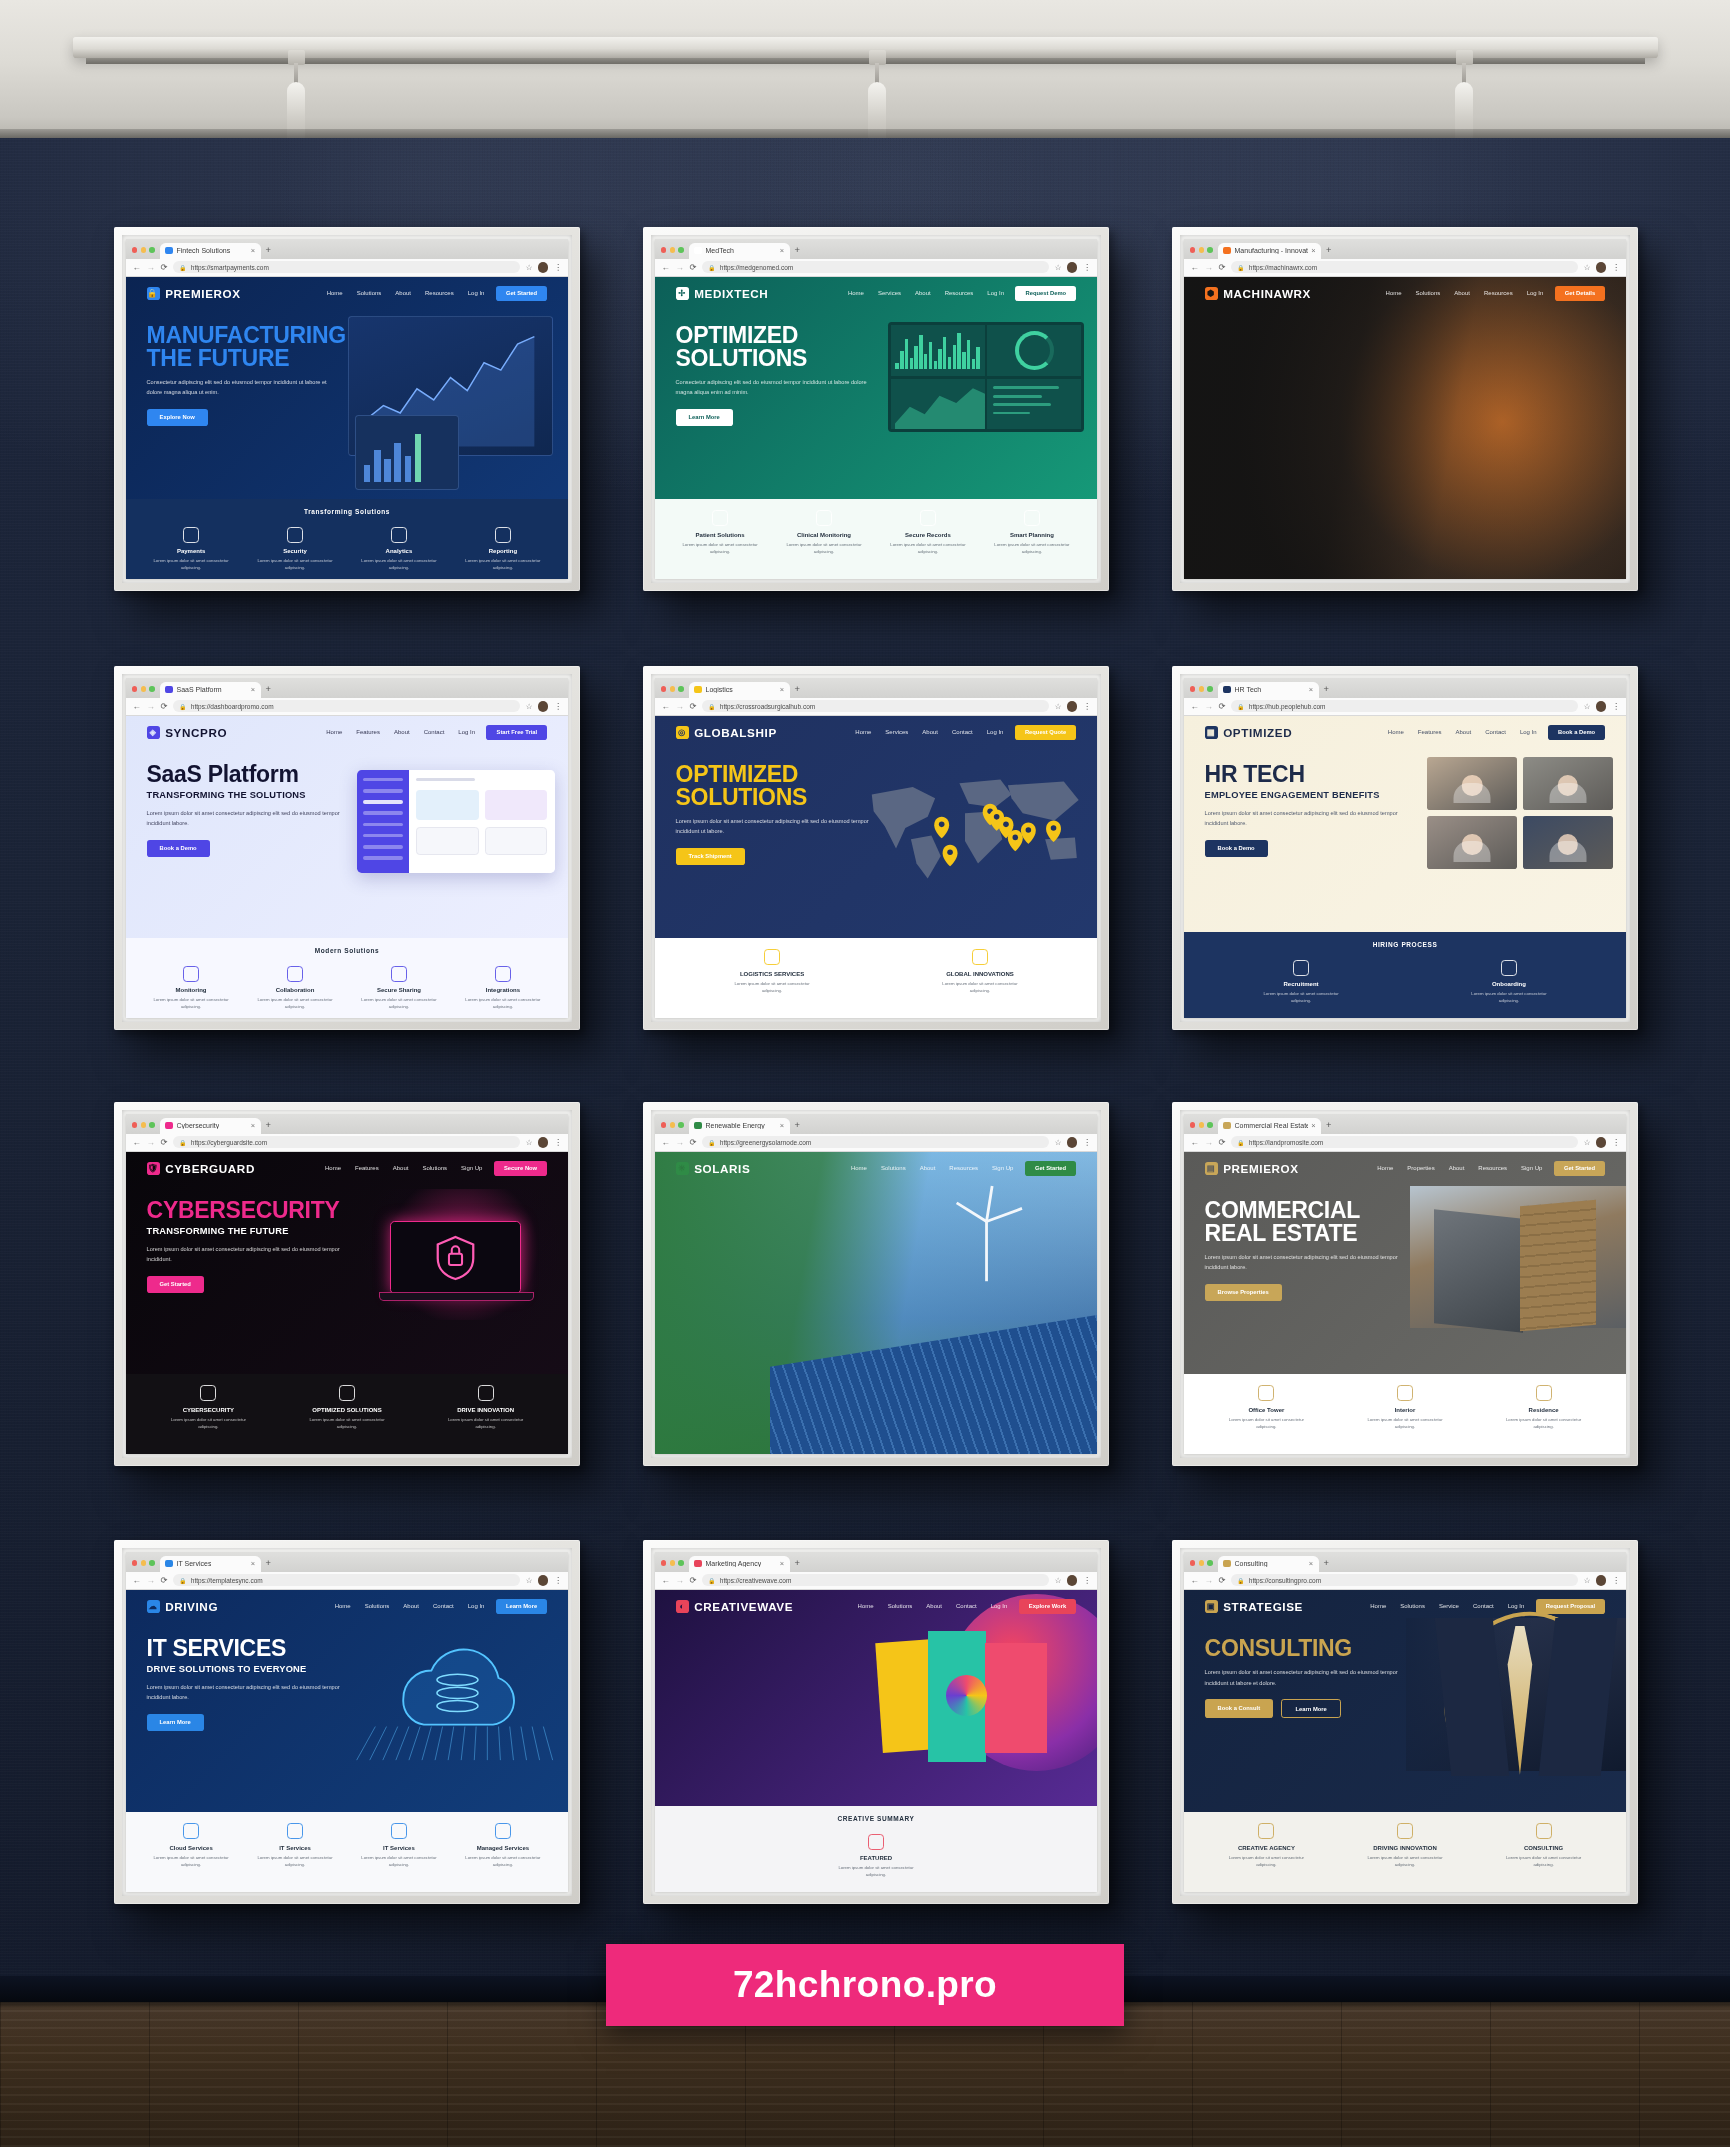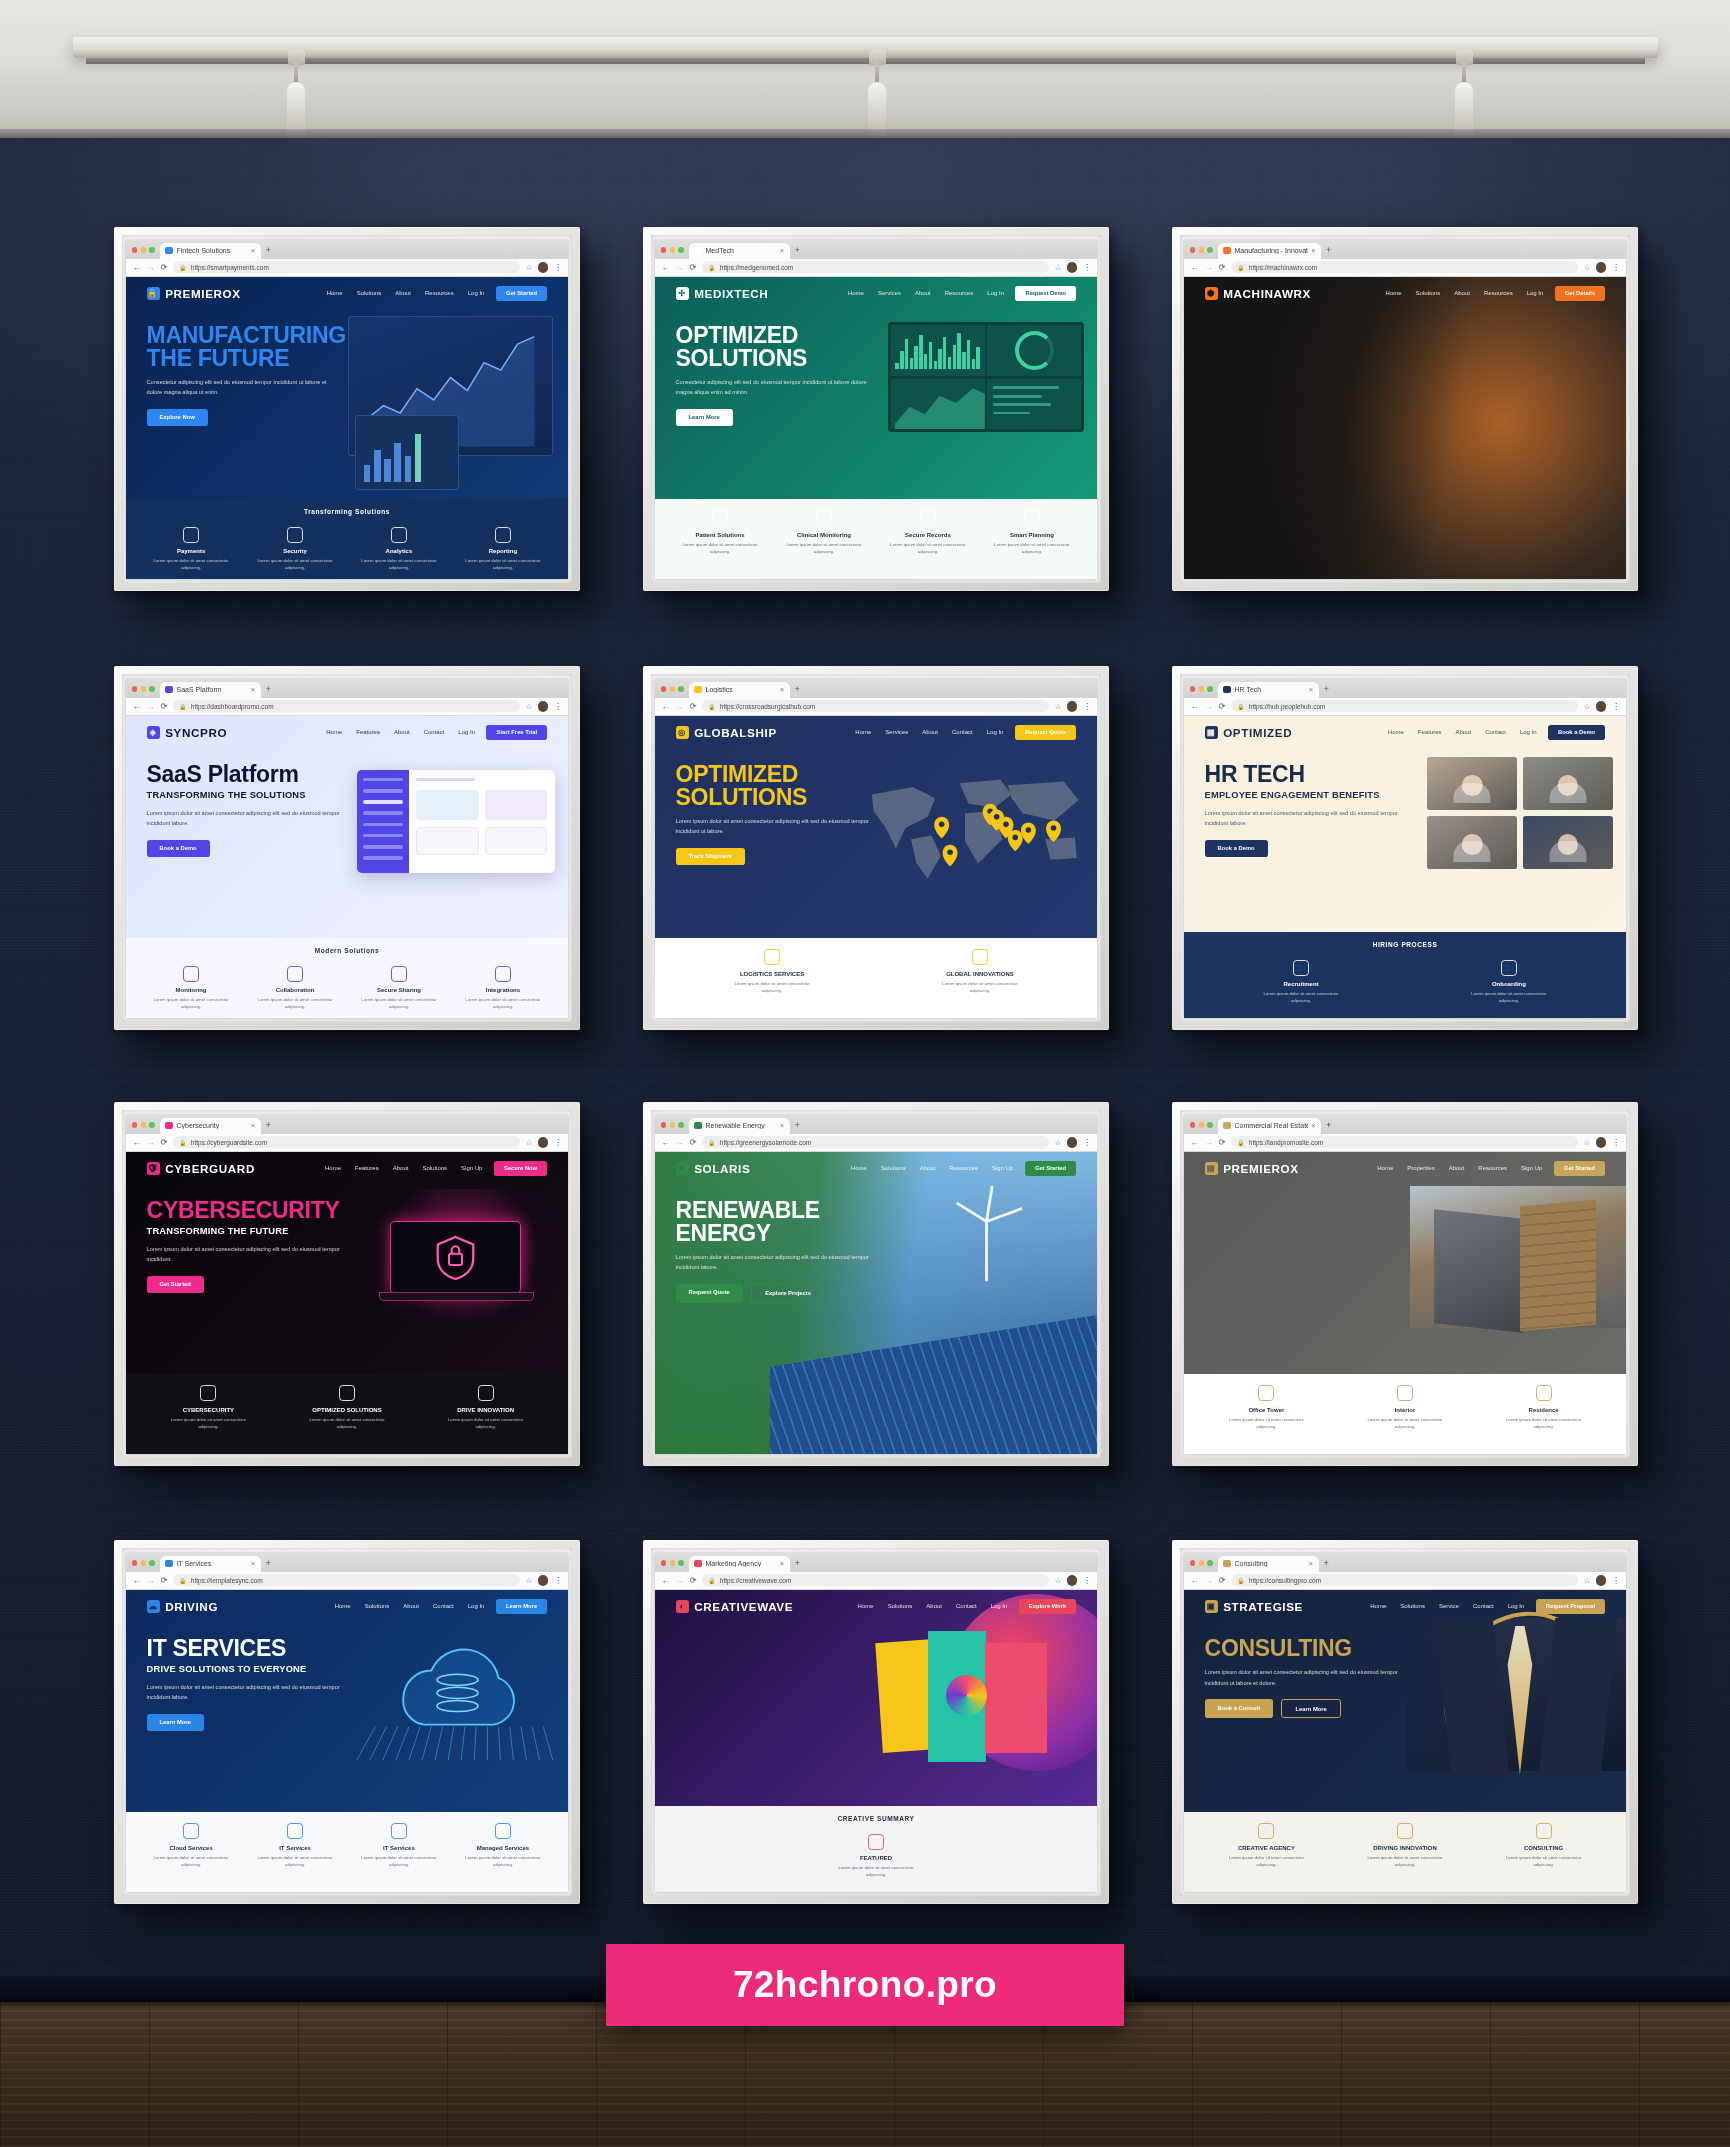--- a/index.html
+++ b/index.html
@@ -923,29 +923,20 @@
               </div>
               <div class="navlinks">
                 <a>Home</a>
                 <a>Solutions</a>
                 <a>About</a>
                 <a>Resources</a>
                 <a>Sign Up</a>
               </div>
               <div class="nav-cta" style="background: rgb(47, 139, 70); color: rgb(255, 255, 255);">Get Started</div>
             </div>
-            <div class="hero">
-              <h1 style="color: rgb(255, 255, 255);">RENEWABLE</h1>
-              <h1 style="color: rgb(255, 255, 255);">ENERGY</h1>
-              <p>Lorem ipsum dolor sit amet consectetur adipiscing elit sed do eiusmod tempor incididunt labore.</p>
-              <div class="btnrow">
-                <div class="btn" style="background: rgb(47, 139, 70); color: rgb(255, 255, 255);">Request Quote</div>
-                <div class="btn" style="border: 0.9px solid rgb(47, 139, 70); color: rgb(255, 255, 255);">Explore Projects</div>
-              </div>
-            </div>
             <div class="strip" style="background: rgb(231, 243, 234); color: rgb(36, 48, 63); height: 80px;">
               <div class="feat-row">
                 <div class="feat">
                   <div class="ico" style="border: 1.3px solid rgb(47, 139, 70); border-radius: 3.7px; opacity: 0.85;"></div>
                   <div class="t">RENEWABLE ENERGY</div>
                   <div class="d">Lorem ipsum dolor sit amet consectetur adipiscing.</div>
                 </div>
                 <div class="feat">
                   <div class="ico" style="border: 1.3px solid rgb(47, 139, 70); border-radius: 3.7px; opacity: 0.85;"></div>
                   <div class="t">RENEWABLE ENERGY</div>
@@ -996,20 +987,28 @@
                 <span>PREMIEROX</span>
               </div>
               <div class="navlinks">
                 <a>Home</a>
                 <a>Properties</a>
                 <a>About</a>
                 <a>Resources</a>
                 <a>Sign Up</a>
               </div>
               <div class="nav-cta" style="background: rgb(200, 166, 88); color: rgb(255, 255, 255);">Get Started</div>
+            </div>
+            <div class="hero">
+              <h1 style="color: rgb(255, 255, 255);">COMMERCIAL</h1>
+              <h1 style="color: rgb(255, 255, 255);">REAL ESTATE</h1>
+              <p>Lorem ipsum dolor sit amet consectetur adipiscing elit sed do eiusmod tempor incididunt labore.</p>
+              <div class="btnrow">
+                <div class="btn" style="background: rgb(200, 166, 88); color: rgb(255, 255, 255);">Browse Properties</div>
+              </div>
             </div>
             <div class="strip" style="background: rgb(255, 255, 255); color: rgb(36, 48, 63); height: 80px;">
               <div class="feat-row">
                 <div class="feat">
                   <div class="ico" style="border: 1.3px solid rgb(200, 166, 88); border-radius: 3.7px; opacity: 0.85;"></div>
                   <div class="t">Office Tower</div>
                   <div class="d">Lorem ipsum dolor sit amet consectetur adipiscing.</div>
                 </div>
                 <div class="feat">
                   <div class="ico" style="border: 1.3px solid rgb(200, 166, 88); border-radius: 3.7px; opacity: 0.85;"></div>

